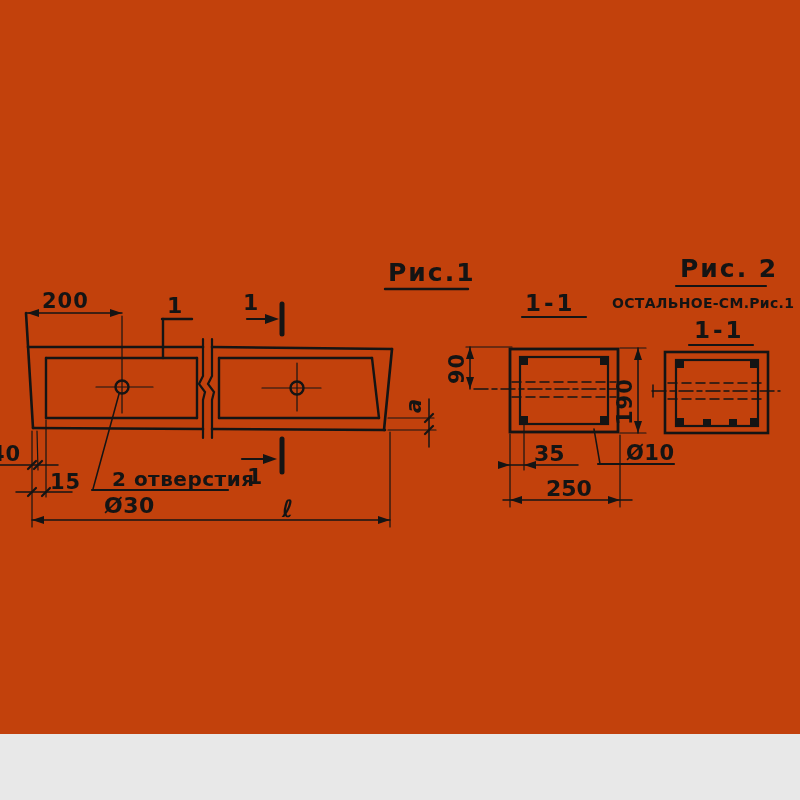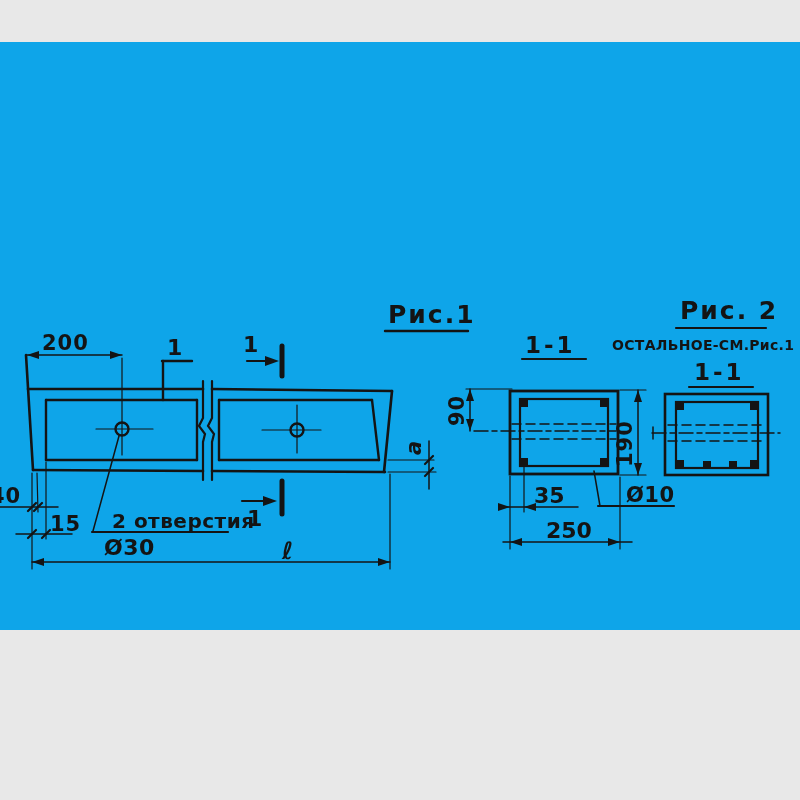--- a/index.html
+++ b/index.html
@@ -1,16 +1,16 @@
 <!DOCTYPE html>
 <html><head>
 <meta charset="utf-8">
 <style>
   html,body{margin:0;padding:0;background:#e8e8e8;}
-  .sheet{width:800px;height:588px;background:#0ea5e9;position:relative;overflow:hidden;margin-top:42px;}
+  .sheet{width:800px;height:734px;background:#c2410c;position:relative;overflow:hidden;}
   svg{display:block;}
   text{font-family:"DejaVu Sans", sans-serif;fill:#141414;}
   .t-title{font-size:25px;font-weight:bold;letter-spacing:2px;}
   .t-sec{font-size:23px;font-weight:bold;letter-spacing:3px;}
   .t-dim{font-size:21px;font-weight:bold;letter-spacing:1px;}
   .t-dim-s{font-size:20px;font-weight:bold;}
   .t-note{font-size:20px;font-weight:bold;letter-spacing:0.5px;}
   .t-small{font-size:14px;font-weight:bold;letter-spacing:0.3px;}
   .t-cut{font-size:22px;font-weight:bold;}
   .t-ital{font-style:italic;}

